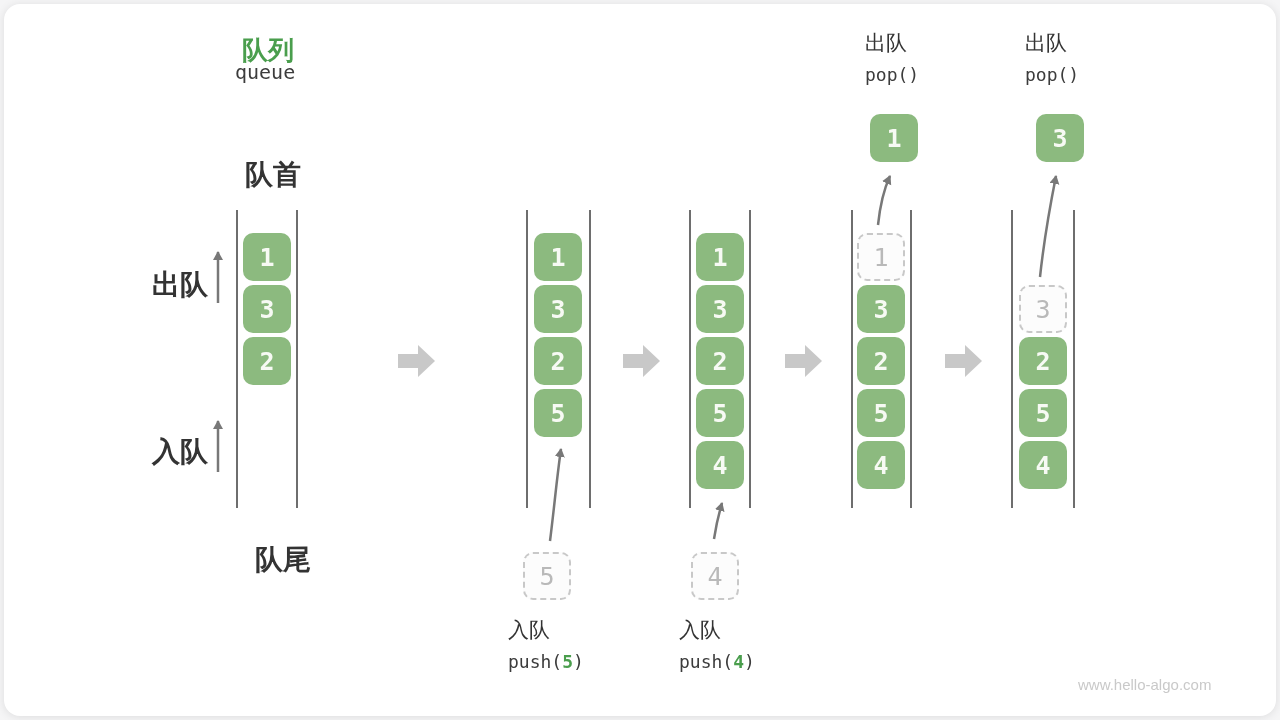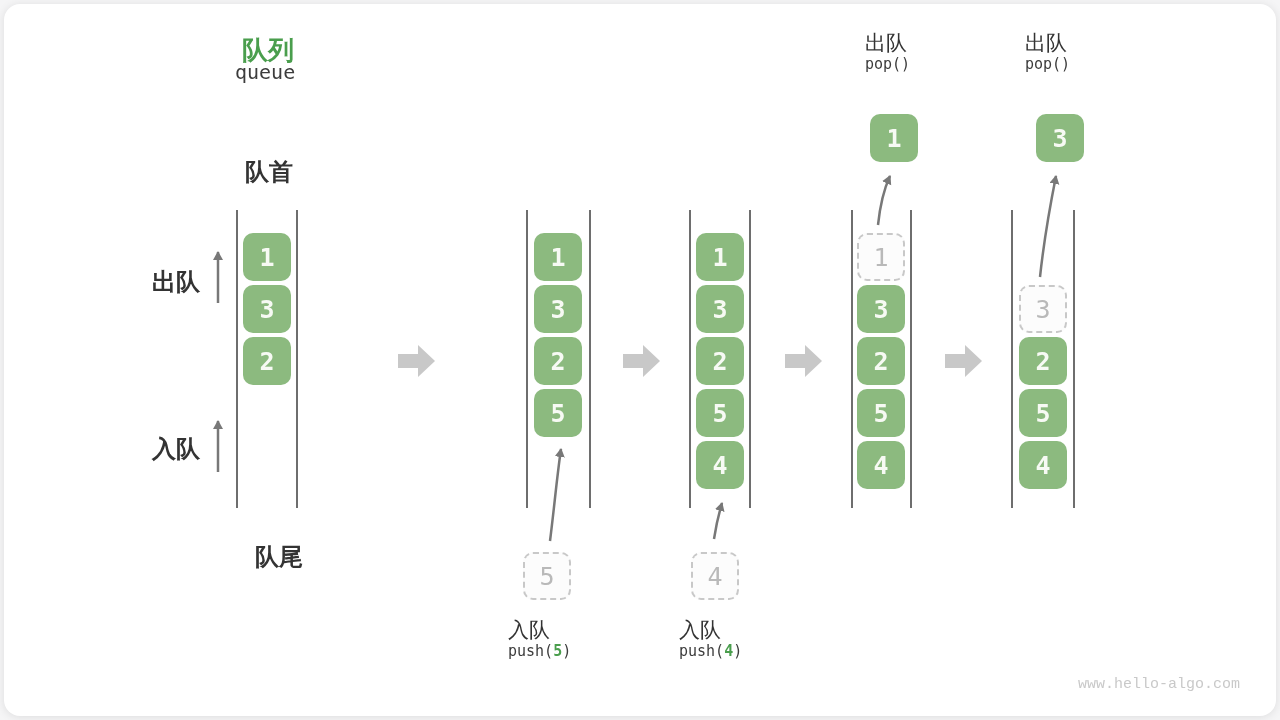--- a/index.html
+++ b/index.html
@@ -25,30 +25,30 @@
     font:700 25px "DejaVu Sans Mono",monospace;
     display:flex;align-items:center;justify-content:center;
   }
   .qbox.dashed{
     background:var(--dashed-bg);
     border:2px dashed var(--dashed-border);
     color:var(--dashed-text);
     font-weight:400;
   }
   .lbl{position:absolute;white-space:nowrap;}
-  .zh-bold{font-weight:700;font-size:24px;color:var(--text-dark);}
+  .zh-bold{font-weight:700;font-size:28px;color:var(--text-dark);}
   .zh-reg{font-weight:400;font-size:21px;color:var(--text-dark);}
   .mono{font-family:"DejaVu Sans Mono",monospace;color:var(--text-code);}
   .title-zh{font-size:26px;font-weight:700;color:var(--accent-green);}
   .title-en{font-size:20px;}
-  .code-line{font-size:15px;}
+  .code-line{font-size:18px;margin-top:9px;}
   .green-arg{color:var(--accent-green);font-weight:700;}
   .op-label .zh-reg{line-height:25px;}
   .watermark{
-    font-family:Liberation Mono, monospace;
+    font-family:Liberation Sans, sans-serif;
     font-size:15px;color:var(--watermark);
   }
 </style>
 </head>
 <body>
 
 <div id="canvas">
   <div class="card"></div>
 
   <svg id="overlay" viewBox="0 0 1280 720">

